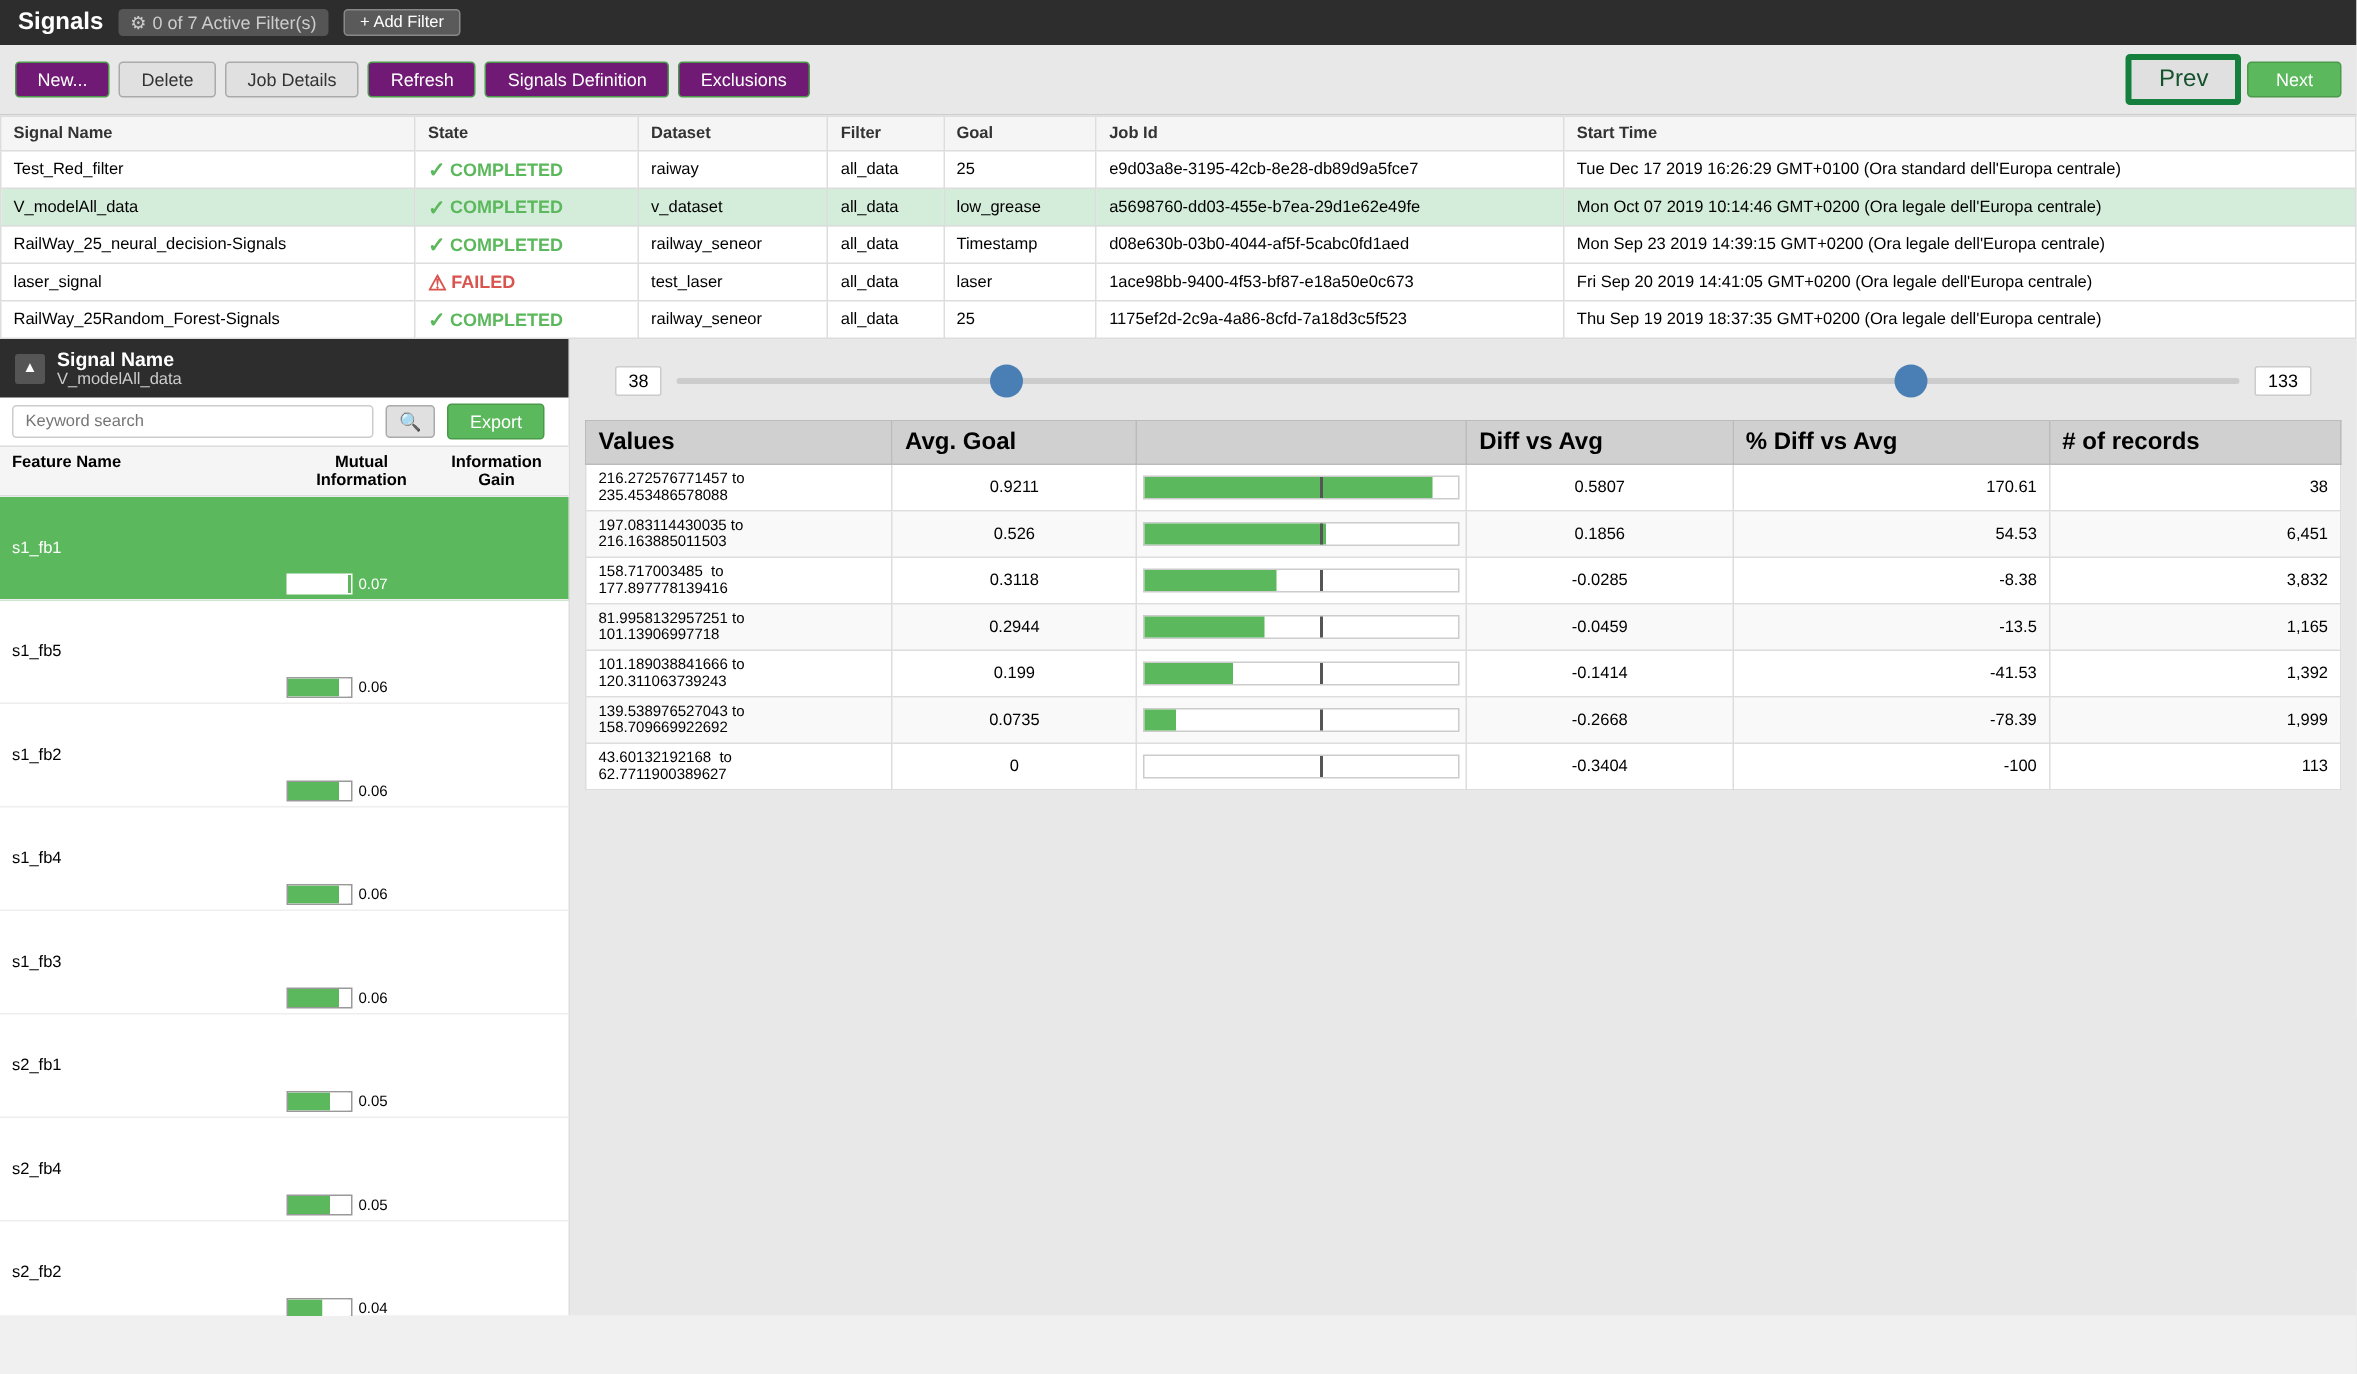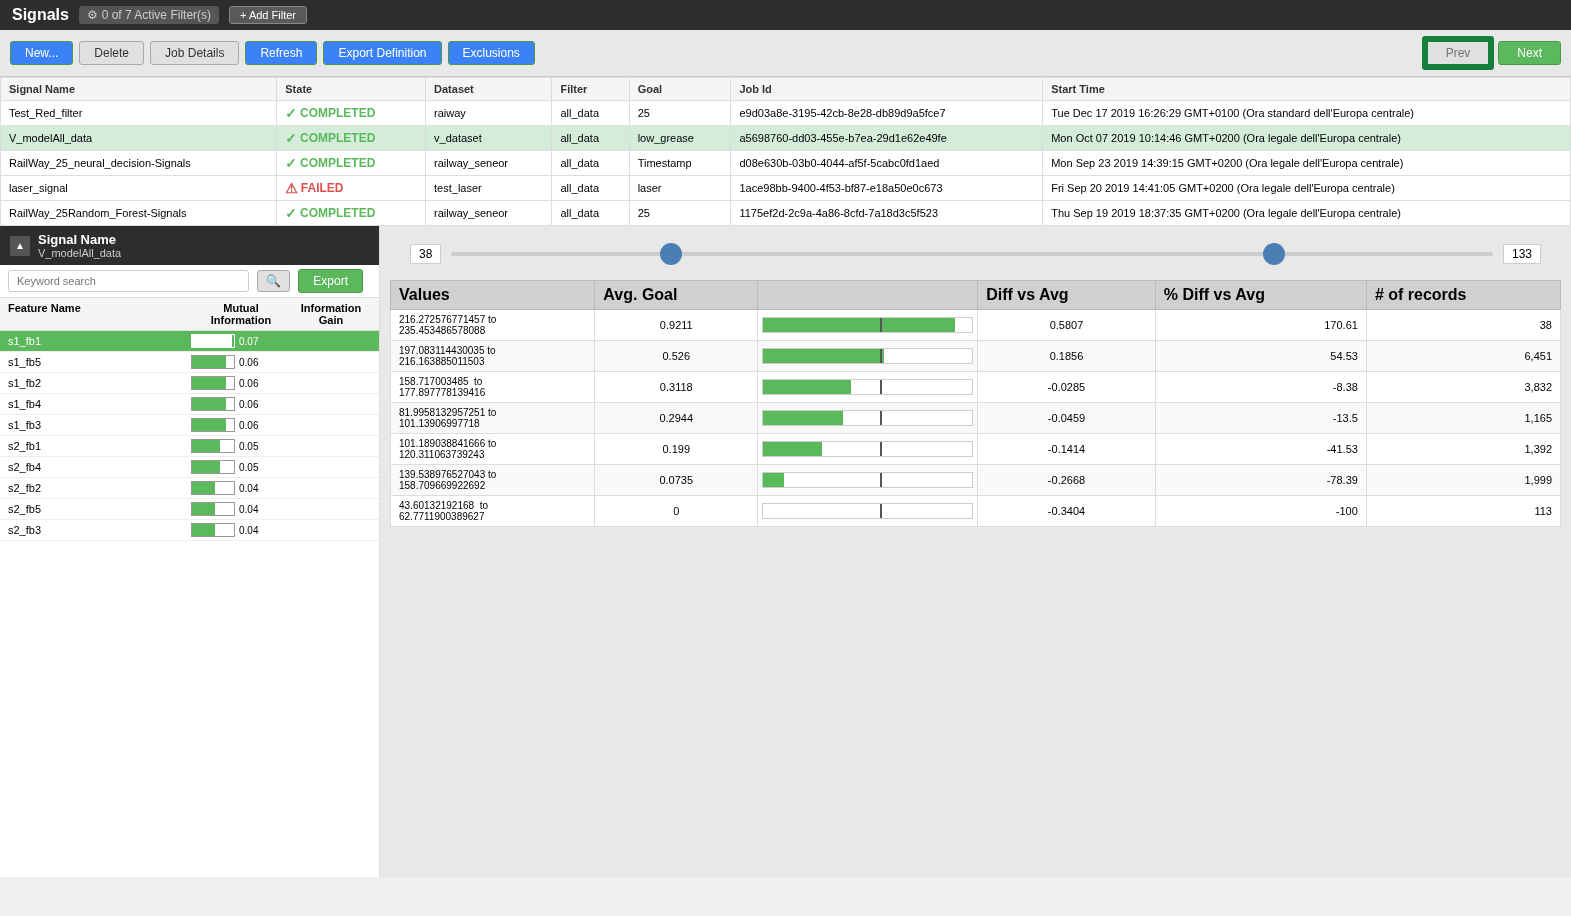--- a/index.html
+++ b/index.html
@@ -6,23 +6,23 @@
     body { background: #f0f0f0; overflow: hidden; }
     
     
     .app-header { background: #2d2d2d; color: white; padding: 6px 12px; display: flex; align-items: center; gap: 10px; }
     .app-title { font-size: 16px; font-weight: bold; color: white; }
     .filter-badge { background: #555; border-radius: 3px; padding: 2px 8px; font-size: 11px; color: #ccc; display: flex; align-items: center; gap: 4px; }
     .add-filter-btn { background: #5a5a5a; border: 1px solid #888; color: white; padding: 2px 10px; border-radius: 3px; cursor: pointer; font-size: 11px; }
     
     
     .toolbar { background: #e8e8e8; padding: 6px 10px; display: flex; align-items: center; gap: 6px; border-bottom: 1px solid #ccc; }
-    .btn-green { background: #3b82f6; border: 1px solid #4a9a4a; color: white; padding: 4px 14px; border-radius: 3px; cursor: pointer; font-size: 12px; }
+    .btn-green { background: #701a75; border: 1px solid #4a9a4a; color: white; padding: 4px 14px; border-radius: 3px; cursor: pointer; font-size: 12px; }
     .btn-default { background: #e0e0e0; border: 1px solid #aaa; color: #333; padding: 4px 14px; border-radius: 3px; cursor: pointer; font-size: 12px; }
-    .btn-nav { background: #e0e0e0; border: 6px solid #15803d; color: #737373; padding: 4px 18px; border-radius: 3px; cursor: pointer; font-size: 12px; }
+    .btn-nav { background: #e0e0e0; border: 4px solid #15803d; color: #14532d; padding: 4px 18px; border-radius: 3px; cursor: pointer; font-size: 16px; }
     .btn-nav-active { background: #5cb85c; border: 1px solid #4a9a4a; color: white; padding: 4px 18px; border-radius: 3px; cursor: pointer; font-size: 12px; }
     .spacer { flex: 1; }
     .nav-group { display: flex; align-items: center; gap: 4px; }
     
     
     .signal-table { width: 100%; border-collapse: collapse; background: white; }
     .signal-table th { background: #f5f5f5; border: 1px solid #ddd; padding: 5px 8px; text-align: left; font-weight: bold; font-size: 11px; color: #333; }
     .signal-table td { border: 1px solid #ddd; padding: 4px 8px; font-size: 11px; }
     .signal-table tr.selected { background: #d4edda; }
     .status-completed { color: #5cb85c; font-weight: bold; display: flex; align-items: center; gap: 3px; }
@@ -48,21 +48,21 @@
     
     .feature-table-header { display: flex; padding: 4px 8px; background: #f5f5f5; border-bottom: 1px solid #ddd; border-top: 1px solid #ddd; }
     .feature-col { flex: 1; font-weight: bold; font-size: 11px; }
     .mi-col { width: 100px; font-weight: bold; font-size: 11px; text-align: center; }
     .ig-col { width: 80px; font-weight: bold; font-size: 11px; text-align: center; }
     
     .feature-list { overflow-y: auto; flex: 1; }
     .feature-row { display: flex; align-items: center; padding: 3px 8px; border-bottom: 1px solid #eee; }
     .feature-row.active { background: #5cb85c; color: white; }
     .feature-name { flex: 1; font-size: 11px; }
-    .mi-bar-container { width: 100px; display: flex; align-items: center; gap: 4px; }
+    .mi-bar-container { width: 100px; display: flex; align-items: center; gap: 4px; margin-top: 48px; }
     .mi-value { font-size: 10px; min-width: 28px; }
     .ig-value { font-size: 10px; width: 80px; text-align: right; padding-right: 8px; }
     
     
     .right-panel { flex: 1; background: #e8e8e8; padding: 10px; overflow-y: auto; }
     
     .slider-area { display: flex; align-items: center; gap: 10px; padding: 8px 20px; }
     .slider-num { background: white; border: 1px solid #ccc; padding: 2px 8px; border-radius: 2px; font-size: 12px; }
     .slider-track { flex: 1; height: 4px; background: #ccc; border-radius: 2px; position: relative; }
     .slider-dot { width: 22px; height: 22px; background: #4a7fb5; border-radius: 50%; position: absolute; top: -9px; cursor: pointer; }
@@ -87,21 +87,21 @@
     <span>0 of 7 Active Filter(s)</span>
   </div>
   <button class="add-filter-btn">+ Add Filter</button>
 </div>
 
 <div class="toolbar">
   <button class="btn-green">New...</button>
   <button class="btn-default">Delete</button>
   <button class="btn-default">Job Details</button>
   <button class="btn-green">Refresh</button>
-  <button class="btn-green">Export Definition</button>
+  <button class="btn-green">Signals Definition</button>
   <button class="btn-green">Exclusions</button>
   <div class="spacer"></div>
   <div class="nav-group">
     <button class="btn-nav">Prev</button>
     <button class="btn-nav-active">Next</button>
   </div>
 </div>
 
 <div class="table-wrapper">
   <table class="signal-table">

